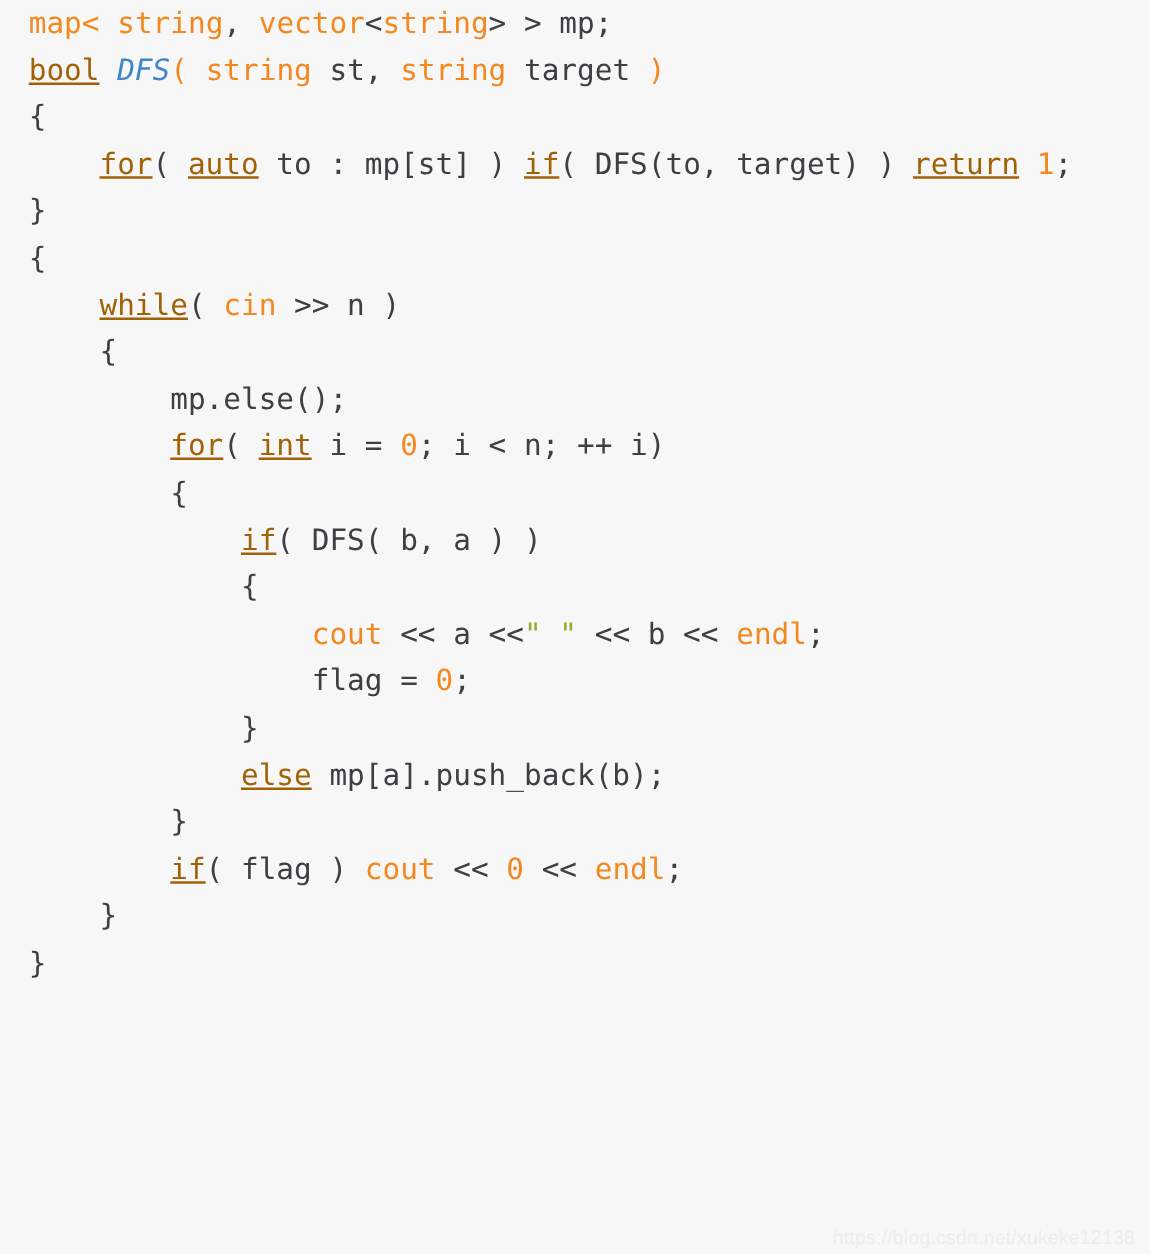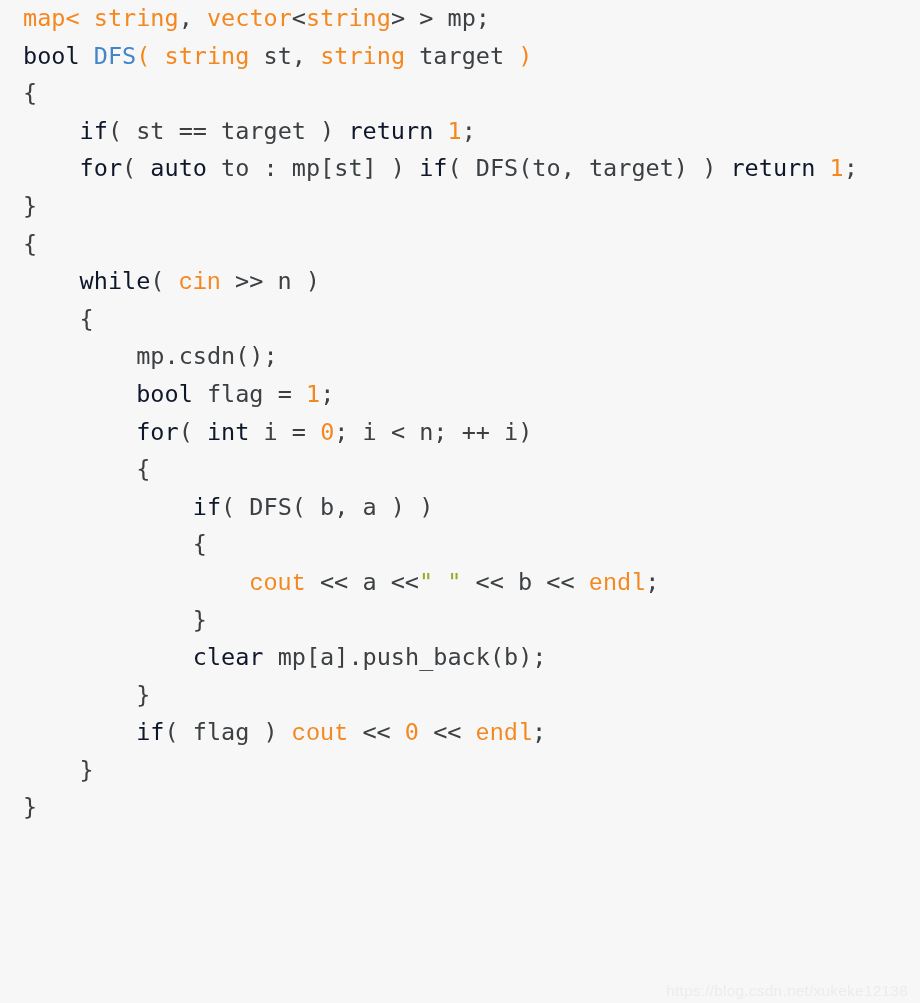--- a/index.html
+++ b/index.html
@@ -32,25 +32,25 @@
     line-height: 37.6px;
     font-size: 23.5px;
     white-space: pre;
     padding-left: 23px;
     color: #3c4043;
     letter-spacing: 0px;
   }
 
   
   .tok-plain    { color: #3c4043; }
-  .tok-keyword  { color: #0f172a; }
+  .tok-keyword  { color: #a16207; text-decoration: underline; }
   .tok-type     { color: #f5871f; }
-  .tok-builtin  { color: #f5871f; font-family: Liberation Mono, monospace; }
+  .tok-builtin  { color: #f5871f; }
   .tok-number   { color: #f5871f; }
-  .tok-func     { color: #4285c8; }
+  .tok-func     { color: #4285c8; font-style: italic; }
   .tok-string   { color: #9aaa28; }
   .tok-bracket  { color: #f5871f; }
 
   #watermark {
     position: absolute;
     right: 12px;
     bottom: 3px;
     font-family: "Liberation Sans", sans-serif;
     font-size: 15.5px;
     color: #ececec;
@@ -61,35 +61,34 @@
   }
 </style>
 </head>
 <body>
 
 <div id="code-block">
   <div id="code-lines">
       <div class="code-line"><span class="tok-type">map</span><span class="tok-bracket">&lt;</span><span class="tok-plain"> </span><span class="tok-type">string</span><span class="tok-plain">, </span><span class="tok-type">vector</span><span class="tok-plain">&lt;</span><span class="tok-type">string</span><span class="tok-plain">&gt;</span><span class="tok-plain"> &gt; mp;</span></div>
       <div class="code-line"><span class="tok-keyword">bool</span><span class="tok-plain"> </span><span class="tok-func">DFS</span><span class="tok-bracket">(</span><span class="tok-plain"> </span><span class="tok-type">string</span><span class="tok-plain"> st, </span><span class="tok-type">string</span><span class="tok-plain"> target </span><span class="tok-bracket">)</span></div>
       <div class="code-line"><span class="tok-plain">{</span></div>
-      <div class="code-line"><span class="tok-plain">    </span><span class="tok-keyword">if</span><span class="tok-plain">( st == target ) </span><span class="tok-keyword">return</span><span class="tok-plain"> </span><span class="tok-number">1</span><span class="tok-plain">;</span></div>
       <div class="code-line"><span class="tok-plain">    </span><span class="tok-keyword">for</span><span class="tok-plain">( </span><span class="tok-keyword">auto</span><span class="tok-plain"> to : mp[st] ) </span><span class="tok-keyword">if</span><span class="tok-plain">( DFS(to, target) ) </span><span class="tok-keyword">return</span><span class="tok-plain"> </span><span class="tok-number">1</span><span class="tok-plain">;</span></div>
       <div class="code-line"><span class="tok-plain">}</span></div>
       <div class="code-line"><span class="tok-plain">{</span></div>
       <div class="code-line"><span class="tok-plain">    </span><span class="tok-keyword">while</span><span class="tok-plain">( </span><span class="tok-builtin">cin</span><span class="tok-plain"> &gt;&gt; n )</span></div>
       <div class="code-line"><span class="tok-plain">    {</span></div>
-      <div class="code-line"><span class="tok-plain">        mp.csdn();</span></div>
-      <div class="code-line"><span class="tok-plain">        </span><span class="tok-keyword">bool</span><span class="tok-plain"> flag = </span><span class="tok-number">1</span><span class="tok-plain">;</span></div>
+      <div class="code-line"><span class="tok-plain">        mp.else();</span></div>
       <div class="code-line"><span class="tok-plain">        </span><span class="tok-keyword">for</span><span class="tok-plain">( </span><span class="tok-keyword">int</span><span class="tok-plain"> i = </span><span class="tok-number">0</span><span class="tok-plain">; i &lt; n; ++ i)</span></div>
       <div class="code-line"><span class="tok-plain">        {</span></div>
       <div class="code-line"><span class="tok-plain">            </span><span class="tok-keyword">if</span><span class="tok-plain">( DFS( b, a ) )</span></div>
       <div class="code-line"><span class="tok-plain">            {</span></div>
       <div class="code-line"><span class="tok-plain">                </span><span class="tok-builtin">cout</span><span class="tok-plain"> &lt;&lt; a &lt;&lt;</span><span class="tok-string">" "</span><span class="tok-plain"> &lt;&lt; b &lt;&lt; </span><span class="tok-builtin">endl</span><span class="tok-plain">;</span></div>
+      <div class="code-line"><span class="tok-plain">                flag = </span><span class="tok-number">0</span><span class="tok-plain">;</span></div>
       <div class="code-line"><span class="tok-plain">            }</span></div>
-      <div class="code-line"><span class="tok-plain">            </span><span class="tok-keyword">clear</span><span class="tok-plain"> mp[a].push_back(b);</span></div>
+      <div class="code-line"><span class="tok-plain">            </span><span class="tok-keyword">else</span><span class="tok-plain"> mp[a].push_back(b);</span></div>
       <div class="code-line"><span class="tok-plain">        }</span></div>
       <div class="code-line"><span class="tok-plain">        </span><span class="tok-keyword">if</span><span class="tok-plain">( flag ) </span><span class="tok-builtin">cout</span><span class="tok-plain"> &lt;&lt; </span><span class="tok-number">0</span><span class="tok-plain"> &lt;&lt; </span><span class="tok-builtin">endl</span><span class="tok-plain">;</span></div>
       <div class="code-line"><span class="tok-plain">    }</span></div>
       <div class="code-line"><span class="tok-plain">}</span></div>
     </div>
 </div>
 
 <div id="watermark">https://blog.csdn.net/xukeke12138</div>
 
 </body></html>

